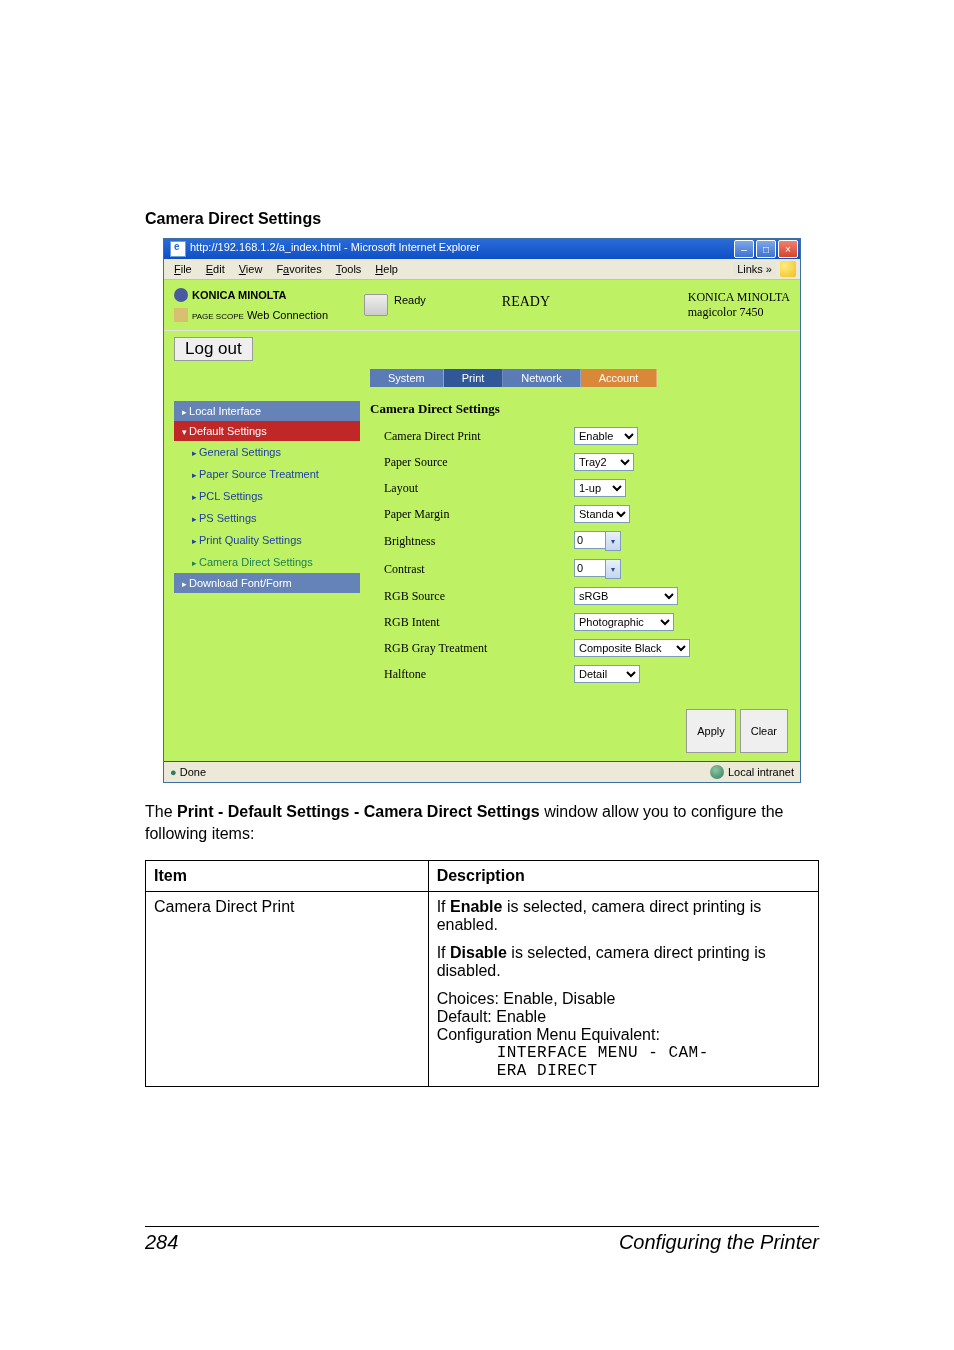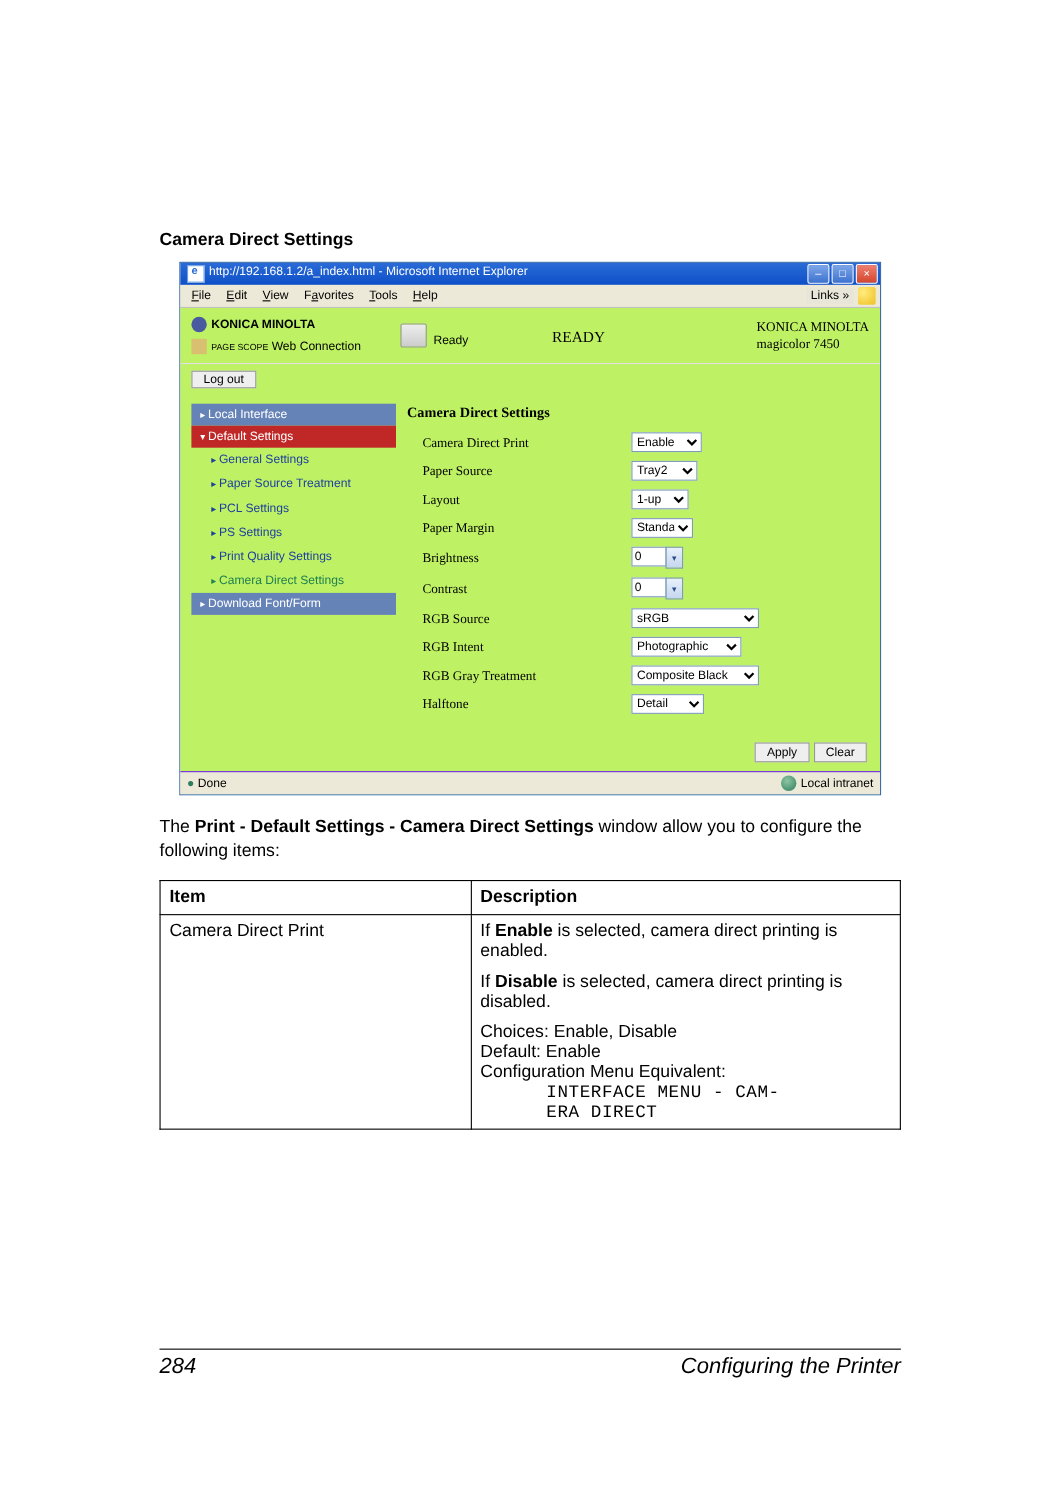--- a/index.html
+++ b/index.html
@@ -104,41 +104,41 @@
     padding: 8px 10px;
     align-items: center;
   }
   .left-logos {
     width: 190px;
   }
   .km-logo { font-size: 11px; font-weight: bold; display:flex; align-items:center; gap:4px; }
   .km-dot { width:14px; height:14px; border-radius:50%; background:#4a5aa0; }
   .ps-web { font-size: 11px; display:flex; align-items:center; gap:4px; margin-top:6px; }
   .ps-icon { width:14px; height:14px; background:#d8c070; }
-  .mid-ready { display:flex; align-items:flex-end; gap:6px; font-size:11px; }
+  .mid-ready { display:flex; align-items:flex-start; gap:6px; font-size:11px; }
   .printer-icon {
     width: 22px; height: 20px;
     background: linear-gradient(#eee,#ccc);
     border: 1px solid #999;
     border-radius: 2px;
   }
   .ready-big { margin-left: 70px; font-family: "Times New Roman", serif; font-size: 14px; }
   .right-dev {
     margin-left: auto;
     font-family: "Times New Roman", serif;
     font-size: 12px;
     text-align: left;
   }
 
   .logout-row {
     padding: 6px 10px 0 10px;
   }
   .logout-btn {
     border: 1px solid #999; background:#efefef;
-    padding: 1px 10px; font-size: 11px;
+    padding: 1px 10px; font-size: 17px;
     font-family: Arial;
   }
 
   .tab-row {
     display: flex;
     gap: 0;
     margin: 8px 0 0 206px;
     font-size: 11px;
   }
   .tab {
@@ -224,21 +224,21 @@
     color:#2a4a8a;
     margin-left:-1px;
   }
 
   .btn-row {
     display:flex; justify-content:flex-end; gap:4px;
     padding: 8px 12px 8px 0;
   }
   .small-btn {
     border:1px solid #999; background:#efefef;
-    padding: 2px 10px; font-size:11px;
+    padding: 15px 10px; font-size:11px;
   }
 
   .statusbar {
     background: #ece9d8;
     border-top: 1px solid #6d28d9;
     height: 20px;
     display:flex; align-items:center; justify-content:space-between;
     padding: 0 6px;
     font-size: 11px;
   }
@@ -358,20 +358,26 @@
         <div class="right-dev">
           <div>KONICA MINOLTA</div>
           <div>magicolor 7450</div>
         </div>
       </div>
 
       <div class="logout-row">
         <button class="logout-btn">Log out</button>
       </div>
 
+      <div class="tab-row">
+        <div class="tab blue">System</div>
+        <div class="tab sel">Print</div>
+        <div class="tab blue">Network</div>
+        <div class="tab orange">Account</div>
+      </div>
 
       <div class="main-row">
         <div class="sidebar">
           <div class="side-header side-arrow">Local Interface</div>
           <div class="side-sel side-down">Default Settings</div>
           <div class="side-sub side-arrow">General Settings</div>
           <div class="side-sub side-arrow">Paper Source Treatment</div>
           <div class="side-sub side-arrow">PCL Settings</div>
           <div class="side-sub side-arrow">PS Settings</div>
           <div class="side-sub side-arrow">Print Quality Settings</div>
@@ -406,21 +412,21 @@
             </div>
           <div class="form-row">
               <span class="lbl">Contrast</span>
             <div class="spin-wrap">
                 <input class="num" value="0" style="">
                 <div class="spin-btn">▾</div>
               </div>
             </div>
           <div class="form-row">
               <span class="lbl">RGB Source</span>
-            <select class="sel" style="width:116px;"><option>sRGB</option></select>
+            <select class="sel" style="width:104px;"><option>sRGB</option></select>
             </div>
           <div class="form-row">
               <span class="lbl">RGB Intent</span>
             <select class="sel" style="width:100px;"><option>Photographic</option></select>
             </div>
           <div class="form-row">
               <span class="lbl">RGB Gray Treatment</span>
             <select class="sel" style="width:116px;"><option>Composite Black</option></select>
             </div>
           <div class="form-row">

